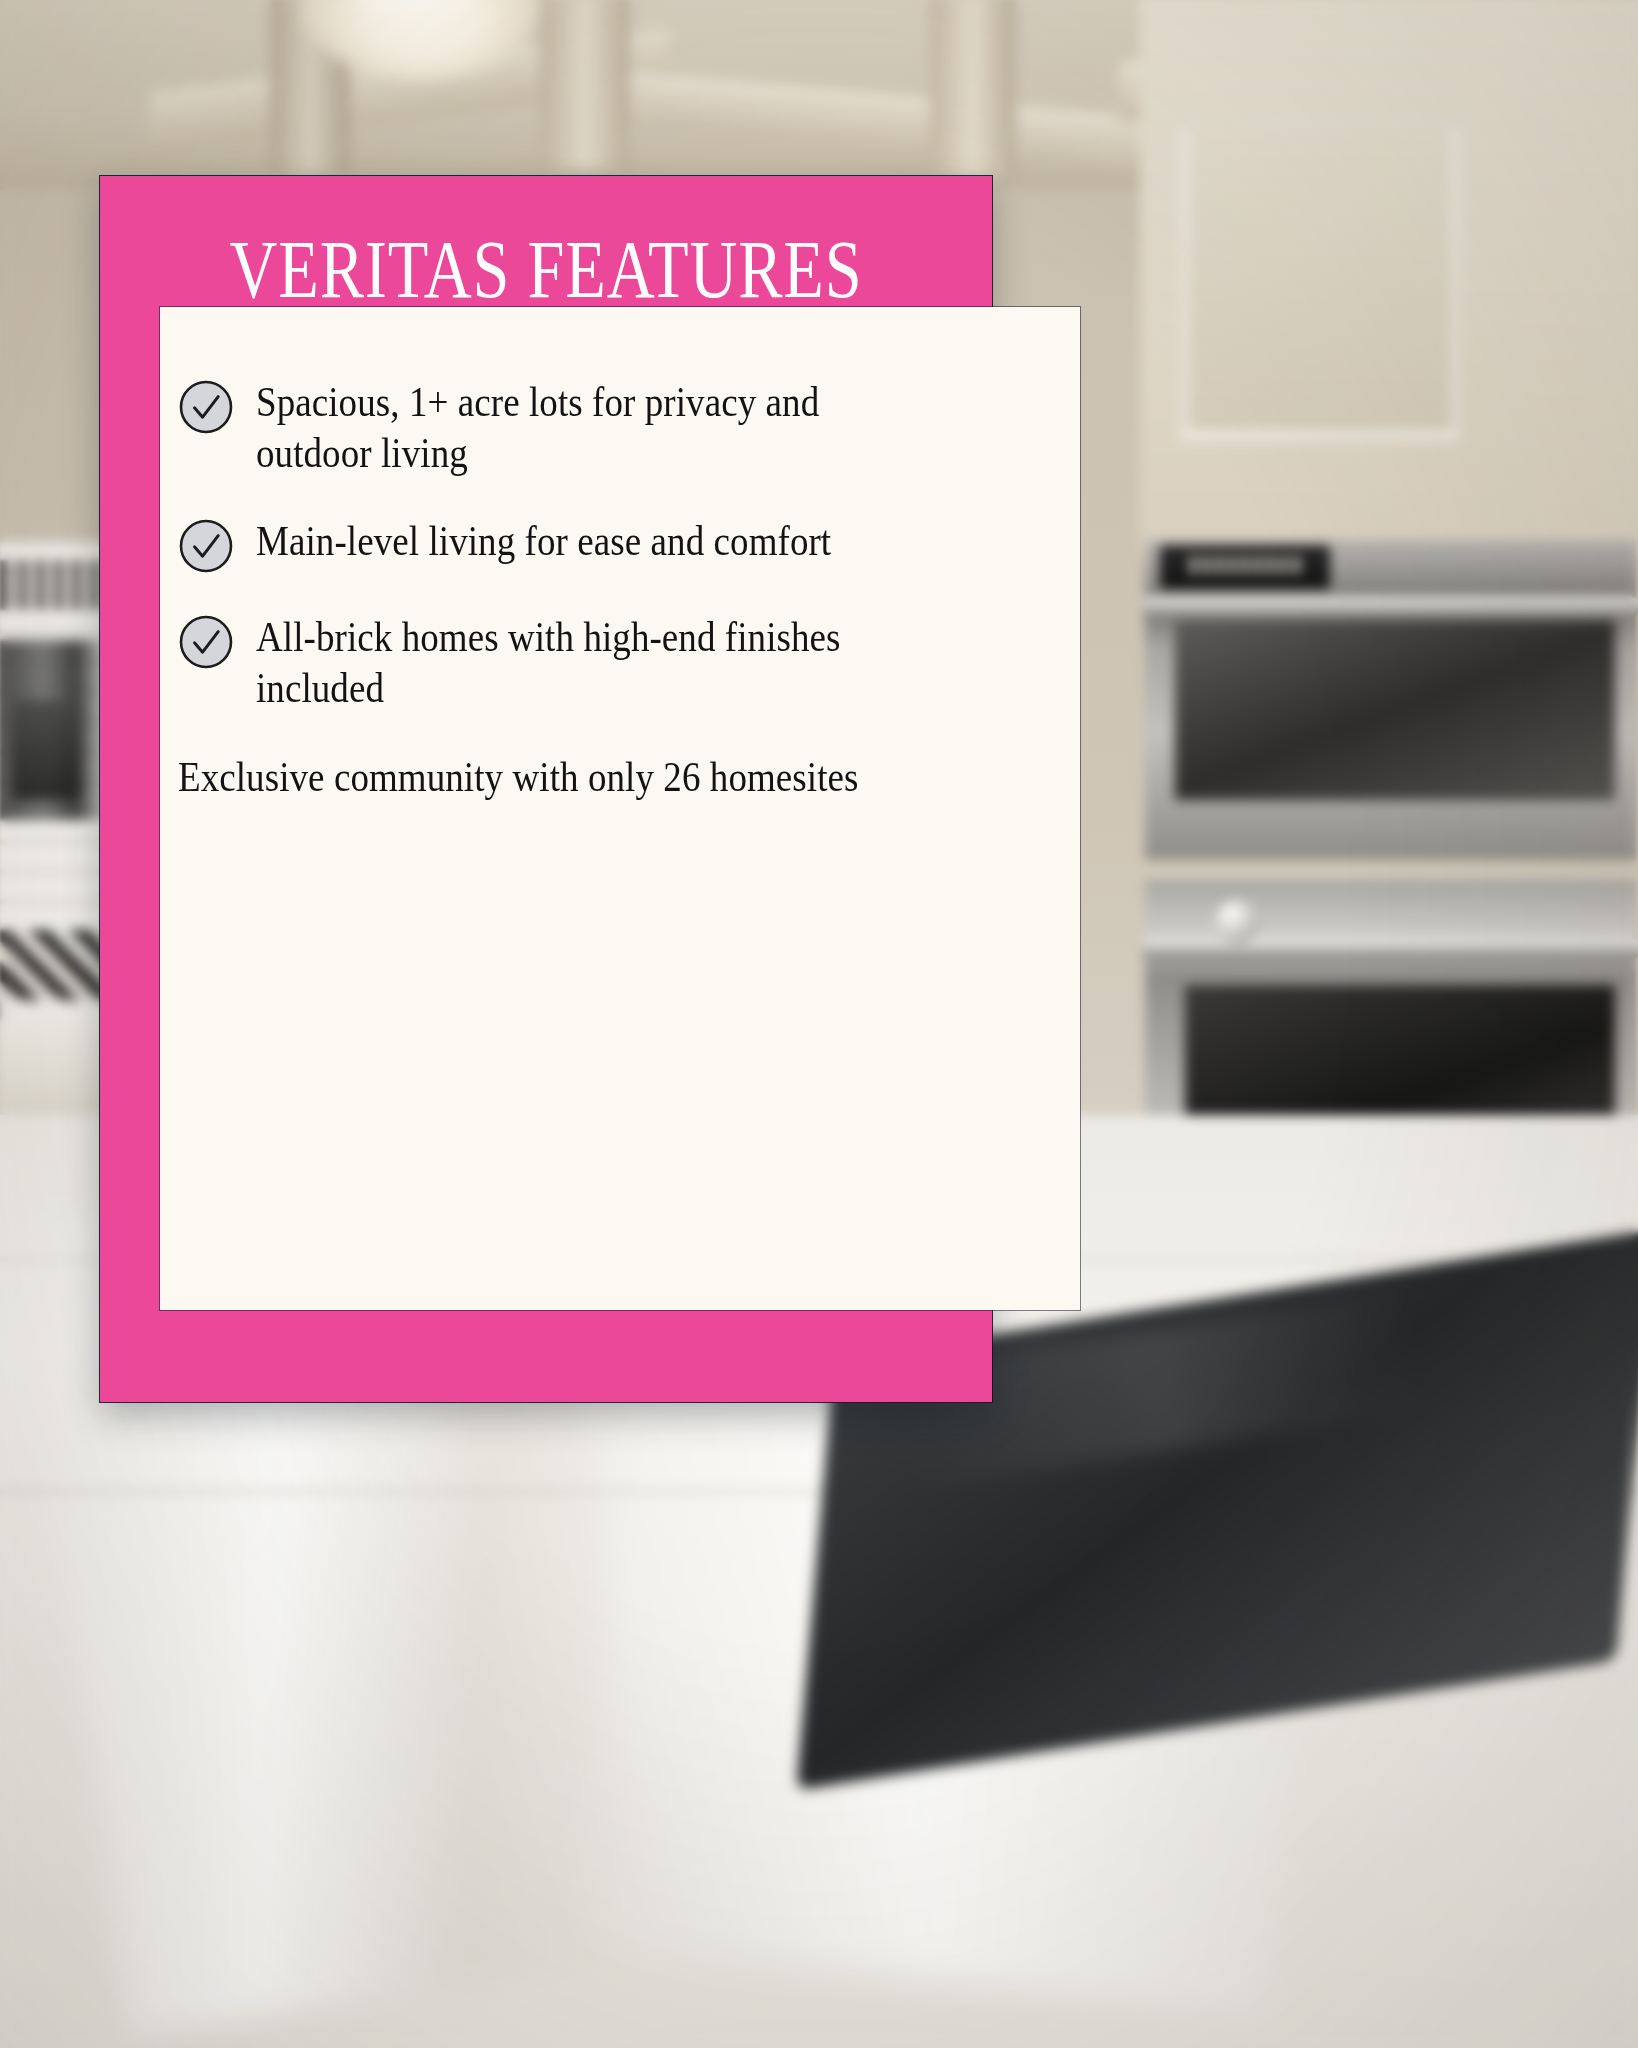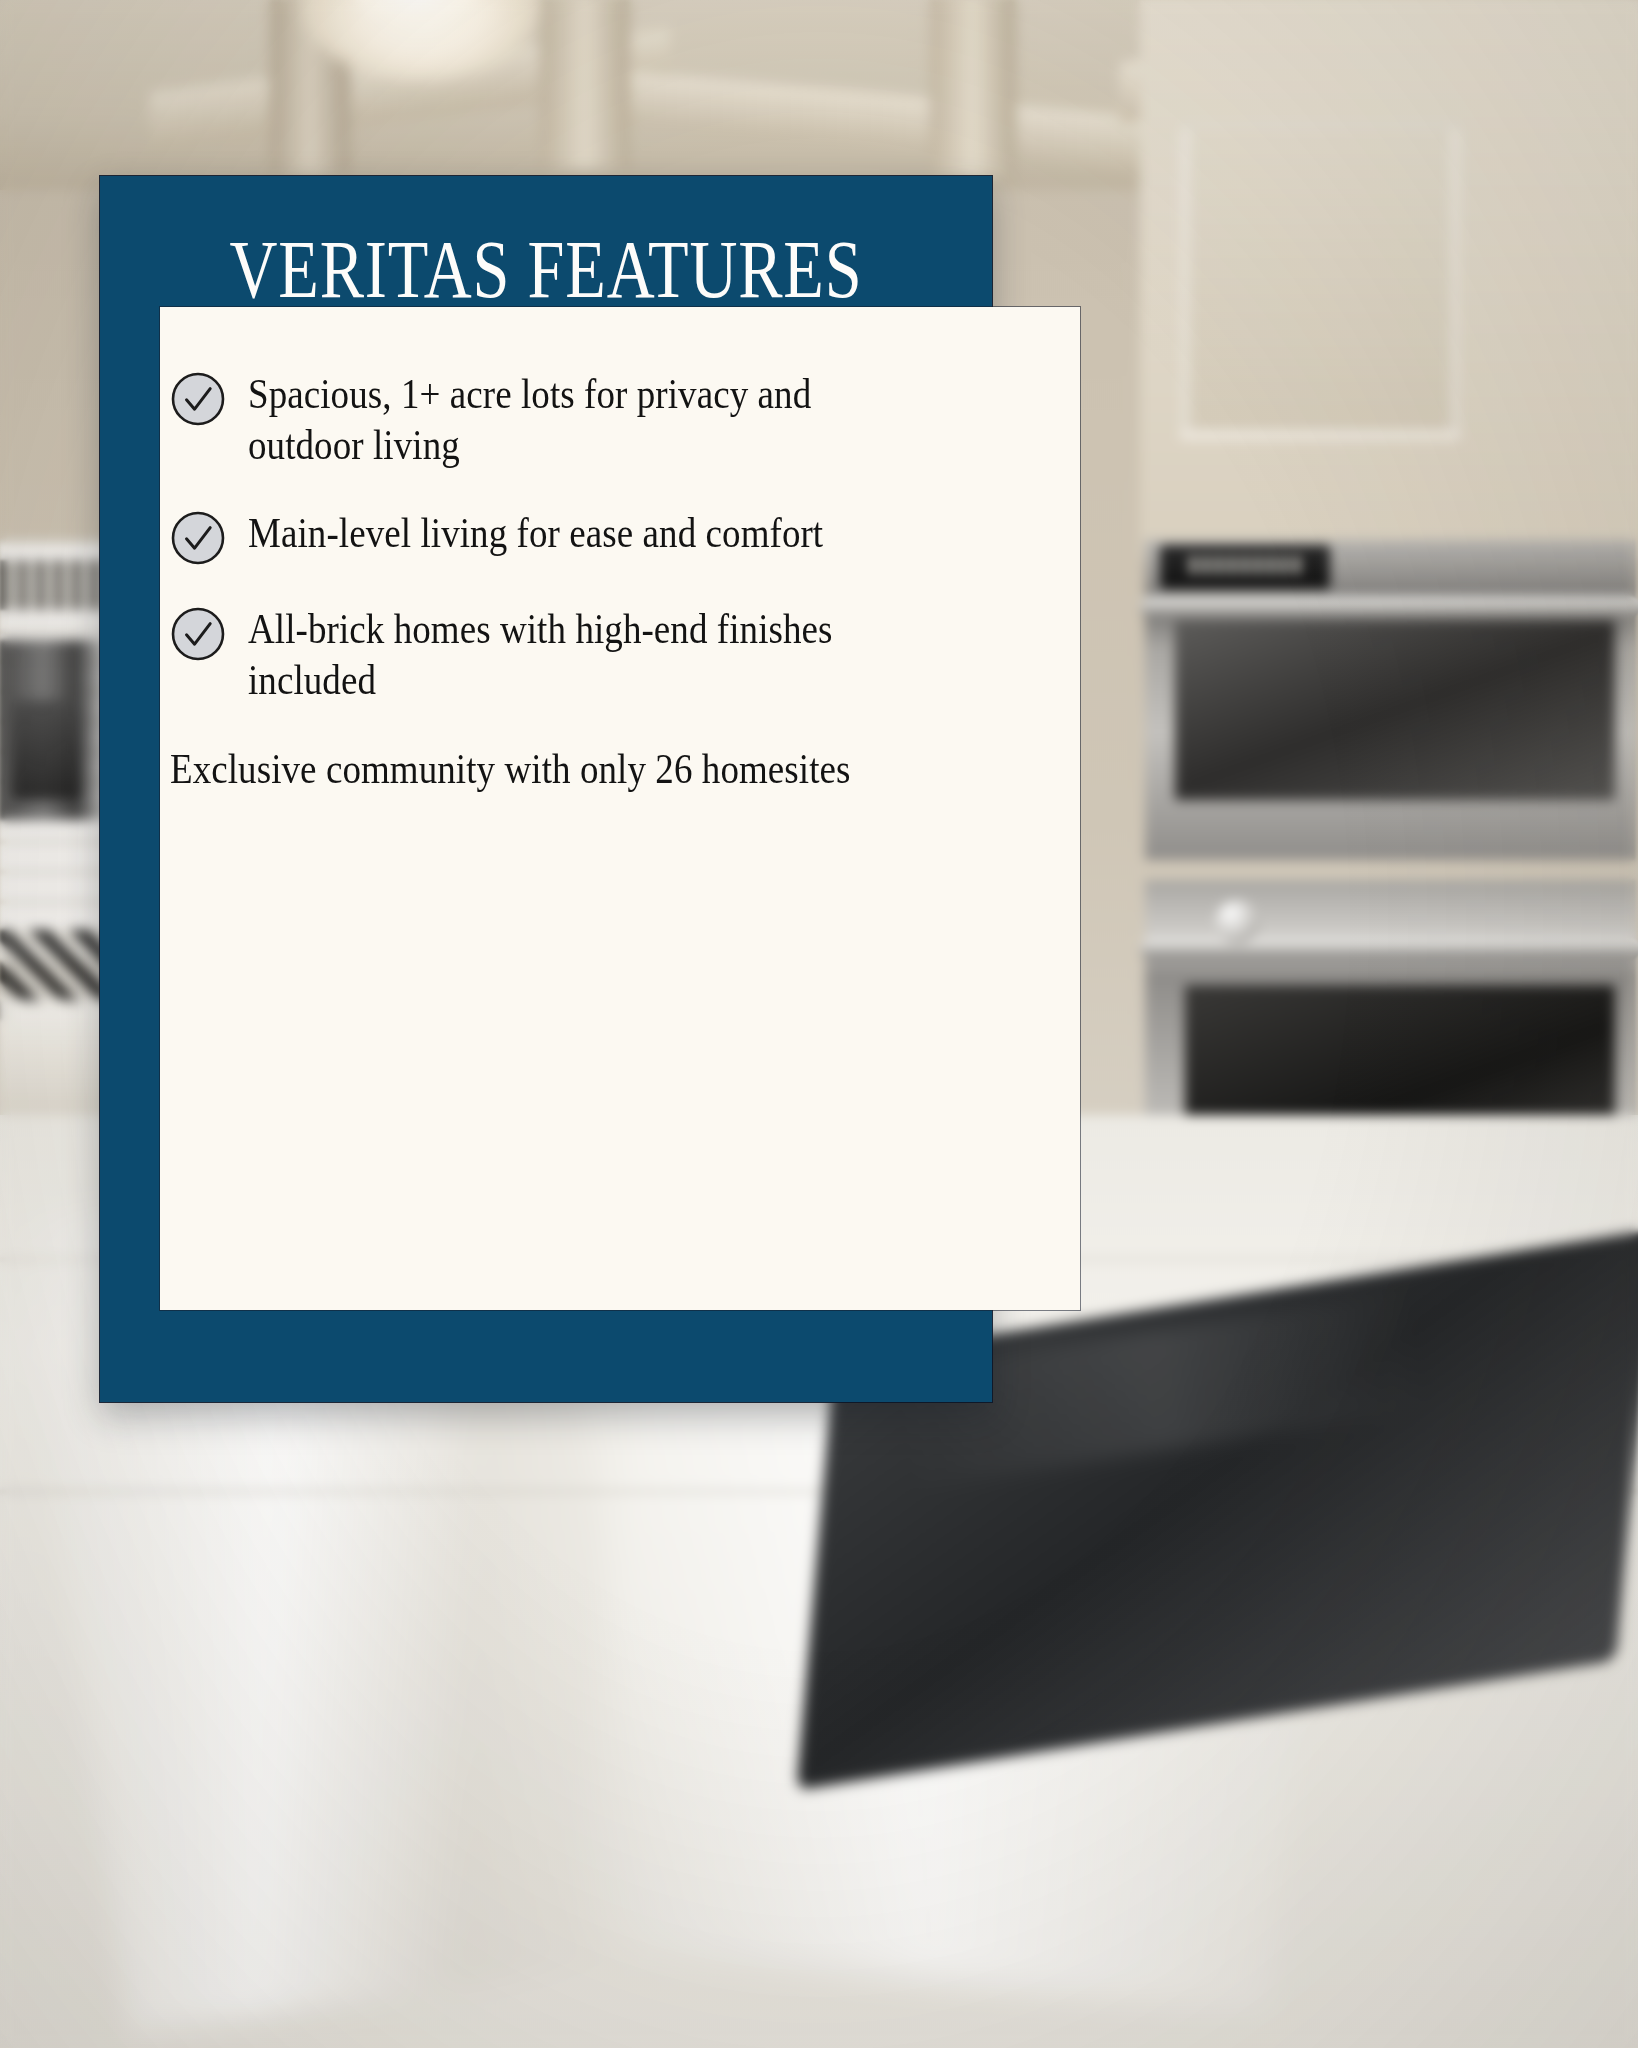--- a/index.html
+++ b/index.html
@@ -196,21 +196,21 @@
     inset:0;backdrop-filter:blur(6px);
   }
   .bg-vig{
     inset:0;
     background:radial-gradient(ellipse at 50% 45%, rgba(0,0,0,0) 45%, rgba(60,52,40,.13) 100%);
   }
 
   
   #panel{
     position:absolute;left:100px;top:176px;width:892px;height:1226px;
-    background:#0c4a6e;
+    background:#ec4899;
     box-shadow:0 0 0 1px rgba(12,22,40,.9), 0 14px 34px rgba(20,26,38,.30);
   }
   #panel-title{
     color:#fdfcfa;
     text-align:center;
     font-size:83px;
     line-height:1;
     letter-spacing:1px;
     margin:52px 0 0 0;
     font-weight:400;
@@ -220,21 +220,21 @@
   }
 
   
   #card{
     position:absolute;left:60px;top:131px;width:920px;height:1003px;
     background:#fcf9f2;
     box-shadow:0 0 0 1px rgba(20,28,44,.55);
     overflow:hidden;
   }
   #list{
-    margin:0;padding:62px 38px 0 10px;list-style:none;
+    margin:8px;padding:62px 38px 0 10px;list-style:none;
   }
   .item{
     display:flex;
     align-items:flex-start;
     margin-bottom:38px;
   }
   .item:last-child{margin-bottom:0;}
   .check{
     flex:0 0 auto;
     width:56px;height:56px;

